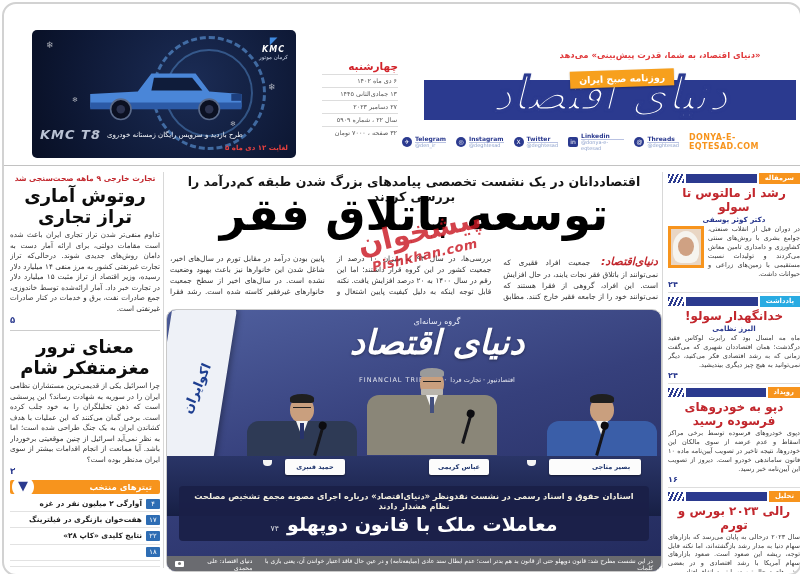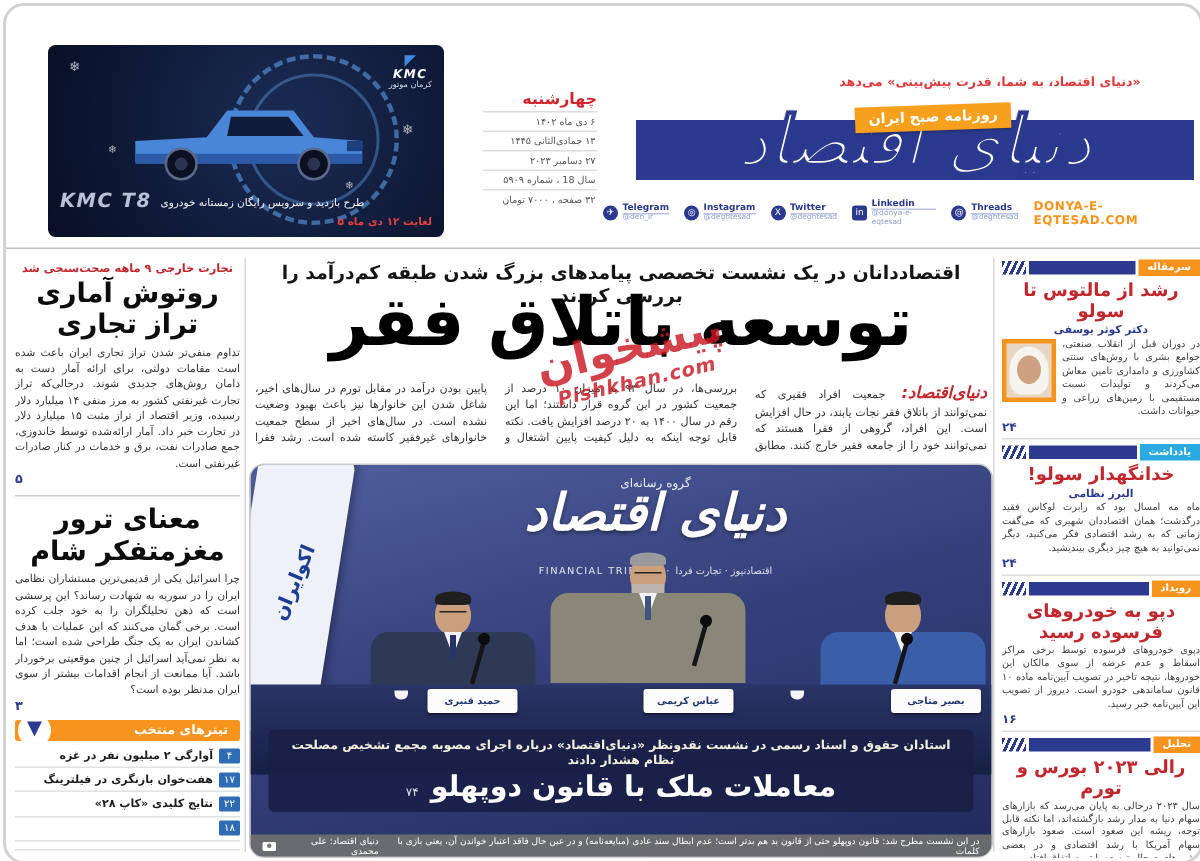--- a/index.html
+++ b/index.html
@@ -155,21 +155,21 @@
       </div>
       <div class="ad-line2">۵ لغایت ۱۲ دی ماه</div>
     </div>
   </div>
 
   <div class="dateblock">
     <div class="weekday">چهارشنبه</div>
     <div class="daterow">۶ دی ماه ۱۴۰۲</div>
     <div class="daterow">۱۳ جمادی‌الثانی ۱۴۴۵</div>
     <div class="daterow">۲۷ دسامبر ۲۰۲۳</div>
-    <div class="daterow">سال 18 ، شماره ۵۹۰۹</div>
+    <div class="daterow">سال ۲۲ ، شماره ۵۹۰۹</div>
     <div class="daterow">۳۲ صفحه ، ۷۰۰۰ تومان</div>
   </div>
 
   <div class="logo-band"></div>
   <div class="tagline">«دنیای اقتصاد، به شما، قدرت پیش‌بینی» می‌دهد</div>
   <div class="logo-text">دنیای اقتصاد</div>
   <div class="morning-badge">روزنامه صبح ایران</div>
 
   <div class="social ltr">
     <span class="soc-item">
@@ -304,21 +304,21 @@
     </div>
 
     <div class="tablecloth"></div>
     <div class="mic" style="left:150px;top:118px;"></div>
     <div class="mic" style="left:298px;top:106px;"></div>
     <div class="mic" style="left:432px;top:118px;"></div>
     <div class="cup" style="left:96px;top:150px;"></div>
     <div class="cup" style="left:360px;top:150px;"></div>
     <div class="namecard" style="left:118px;">حمید قنبری</div>
     <div class="namecard" style="left:262px;">عباس کریمی</div>
-    <div class="namecard" style="left:427px;">بصیر متاجی</div>
+    <div class="namecard" style="left:382px;padding-left:32px;">بصیر متاجی</div>
 
     <div class="caption">
       <div class="cap-kicker">استادان حقوق و اسناد رسمی در نشست نقدونظر «دنیای‌اقتصاد» درباره اجرای مصوبه مجمع تشخیص مصلحت نظام هشدار دادند</div>
       <div class="cap-title">
         <span>معاملات ملک با قانون دوپهلو</span><span class="cap-ref">۷۴</span>
       </div>
     </div>
     <div class="photo-strip">
       <span>در این نشست مطرح شد: قانون دوپهلو حتی از قانون بد هم بدتر است؛ عدم ابطال سند عادی (مبایعه‌نامه) و در عین حال فاقد اعتبار خواندن آن، یعنی بازی با کلمات</span>
       <span class="credit-wrap">

